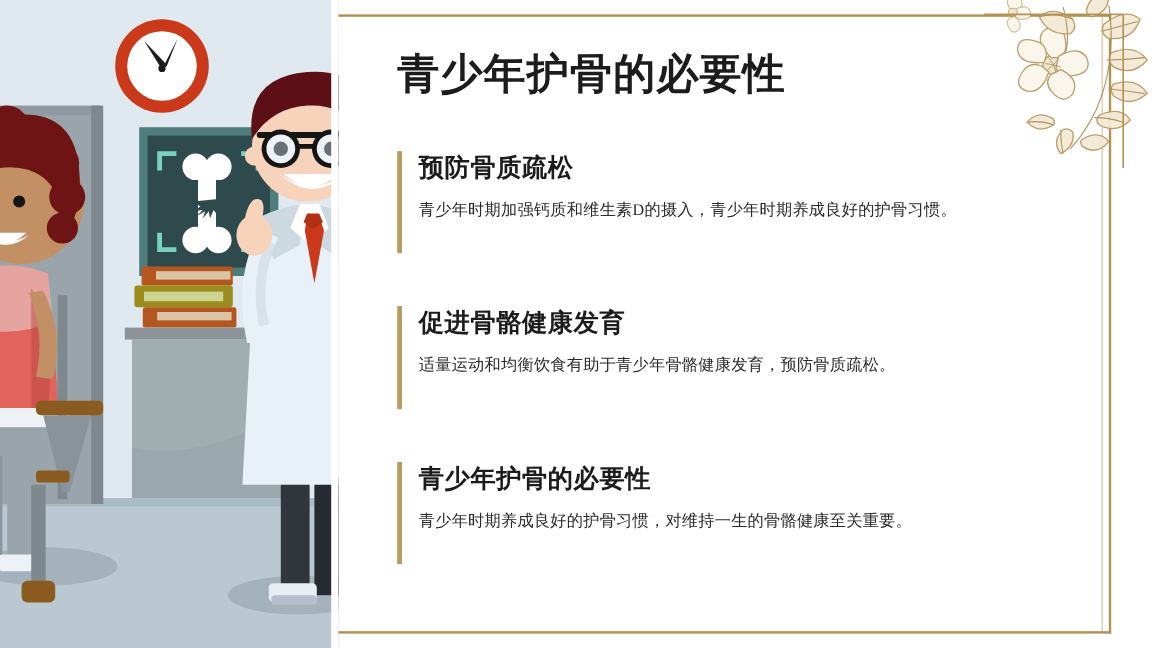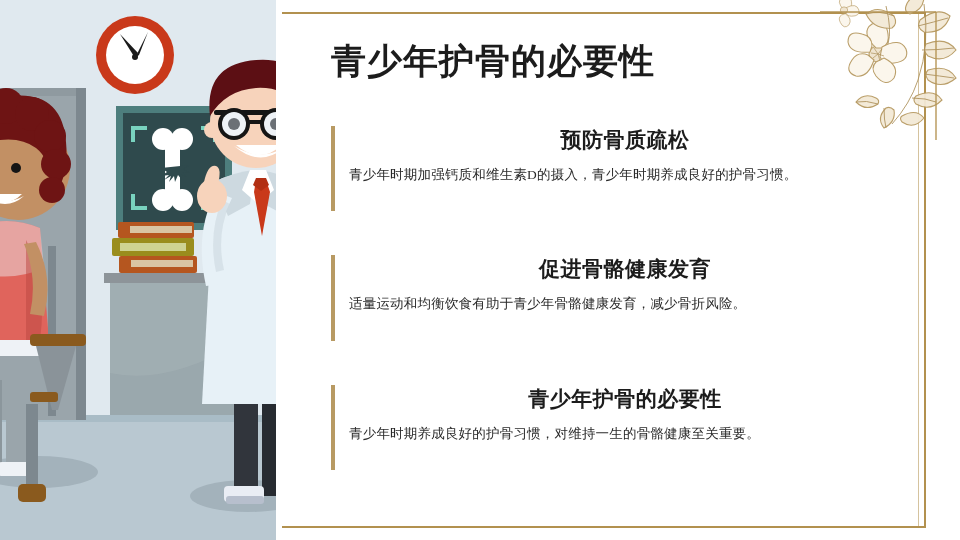--- a/index.html
+++ b/index.html
@@ -34,21 +34,21 @@
   }
   #blocks { position:absolute; left:331px; top:126px; width:570px; }
   .block { position:relative; padding-left:18px; margin-bottom:44px; }
   .block:last-child { margin-bottom:0; }
   .accent {
     position:absolute; left:0; top:0; width:4px; height:100%;
     background:#b89a63;
   }
   .b-head {
     font-size:21px; font-weight:bold; color:#1c1c1c;
-    letter-spacing:.5px; margin-bottom:11px; white-space:nowrap;text-align:center;
+    letter-spacing:.5px; margin-bottom:11px; white-space:nowrap;
   }
   .b-body {
     font-size:13.5px; color:#2a2a2a; line-height:1.5;
     letter-spacing:.2px; white-space:nowrap;
   }
   .spacer { height:26px; }
 </style>
 </head>
 <body>
 
@@ -259,21 +259,21 @@
     <div class="block">
       <div class="accent"></div>
       <div class="b-head">预防骨质疏松</div>
       <div class="b-body">青少年时期加强钙质和维生素D的摄入，青少年时期养成良好的护骨习惯。</div>
       <div class="spacer"></div>
     </div>
 
     <div class="block">
       <div class="accent"></div>
       <div class="b-head">促进骨骼健康发育</div>
-      <div class="b-body">适量运动和均衡饮食有助于青少年骨骼健康发育，减少骨折风险。</div>
+      <div class="b-body">适量运动和均衡饮食有助于青少年骨骼健康发育，预防骨质疏松。</div>
       <div class="spacer"></div>
     </div>
 
     <div class="block">
       <div class="accent"></div>
       <div class="b-head">青少年护骨的必要性</div>
       <div class="b-body">青少年时期养成良好的护骨习惯，对维持一生的骨骼健康至关重要。</div>
       <div class="spacer"></div>
     </div>
 

